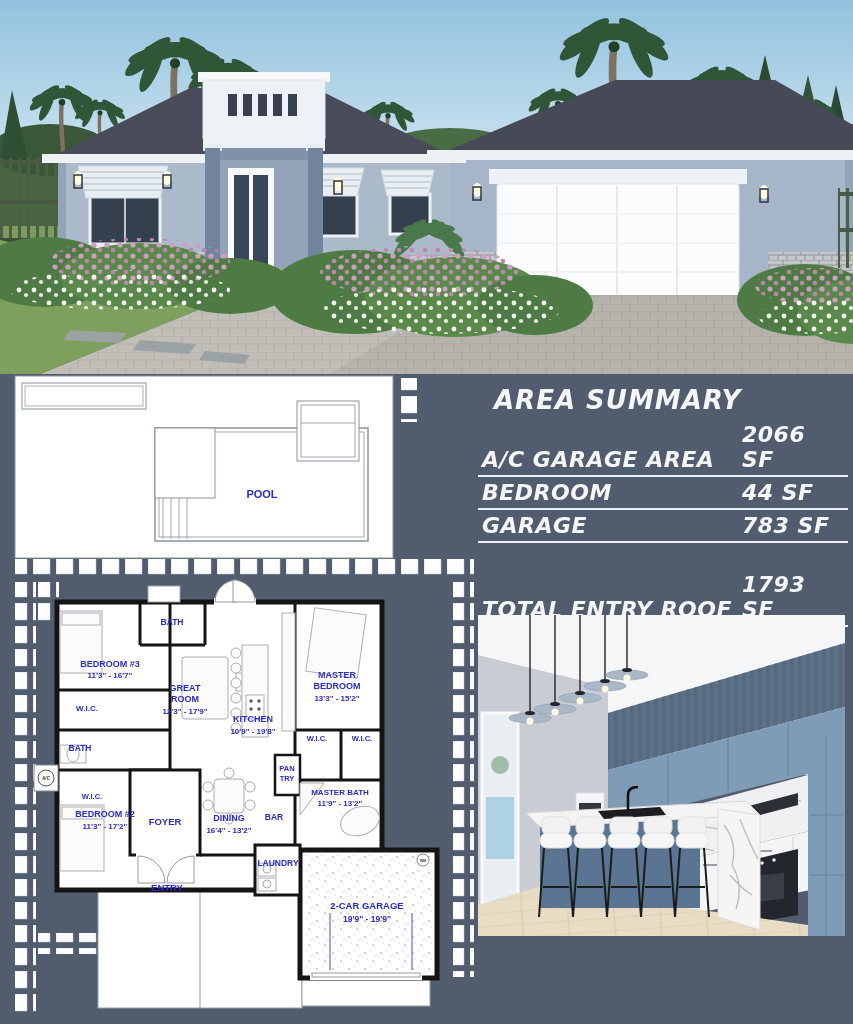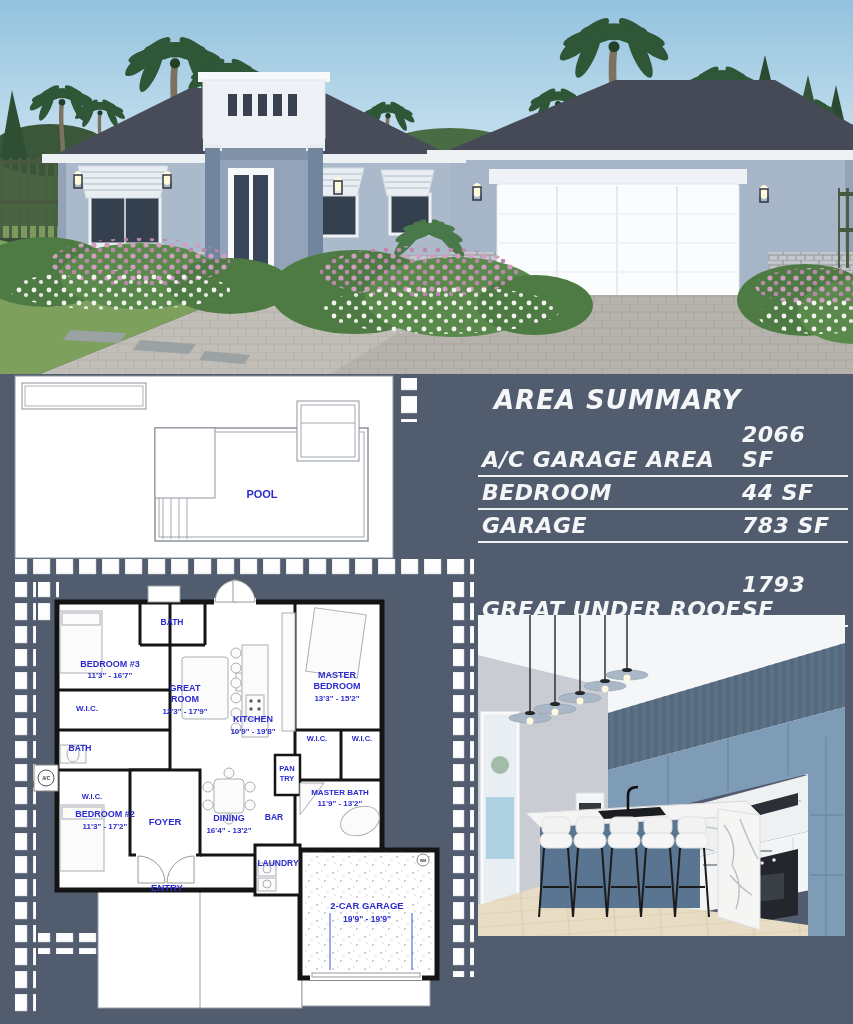--- a/index.html
+++ b/index.html
@@ -410,21 +410,21 @@
     </div>
     <div class="sum-row">
       <span class="lbl">BEDROOM</span>
       <span class="val">44 SF</span>
     </div>
     <div class="sum-row">
       <span class="lbl">GARAGE</span>
       <span class="val">783 SF</span>
     </div>
     <div class="sum-row sum-total">
-      <span class="lbl">GREAT UNDER ROOF</span>
+      <span class="lbl">TOTAL ENTRY ROOF</span>
       <span class="val">1793 SF</span>
     </div>
   </div>
 
   <svg class="abs" style="left:478px;top:615px" width="367" height="321" viewBox="0 0 367 321">
     <defs>
       <pattern id="slat" width="8" height="12" patternUnits="userSpaceOnUse">
         <rect width="8" height="12" fill="none"></rect>
         <rect x="0" y="0" width="3.5" height="12" fill="#51647a"></rect>
       </pattern>

